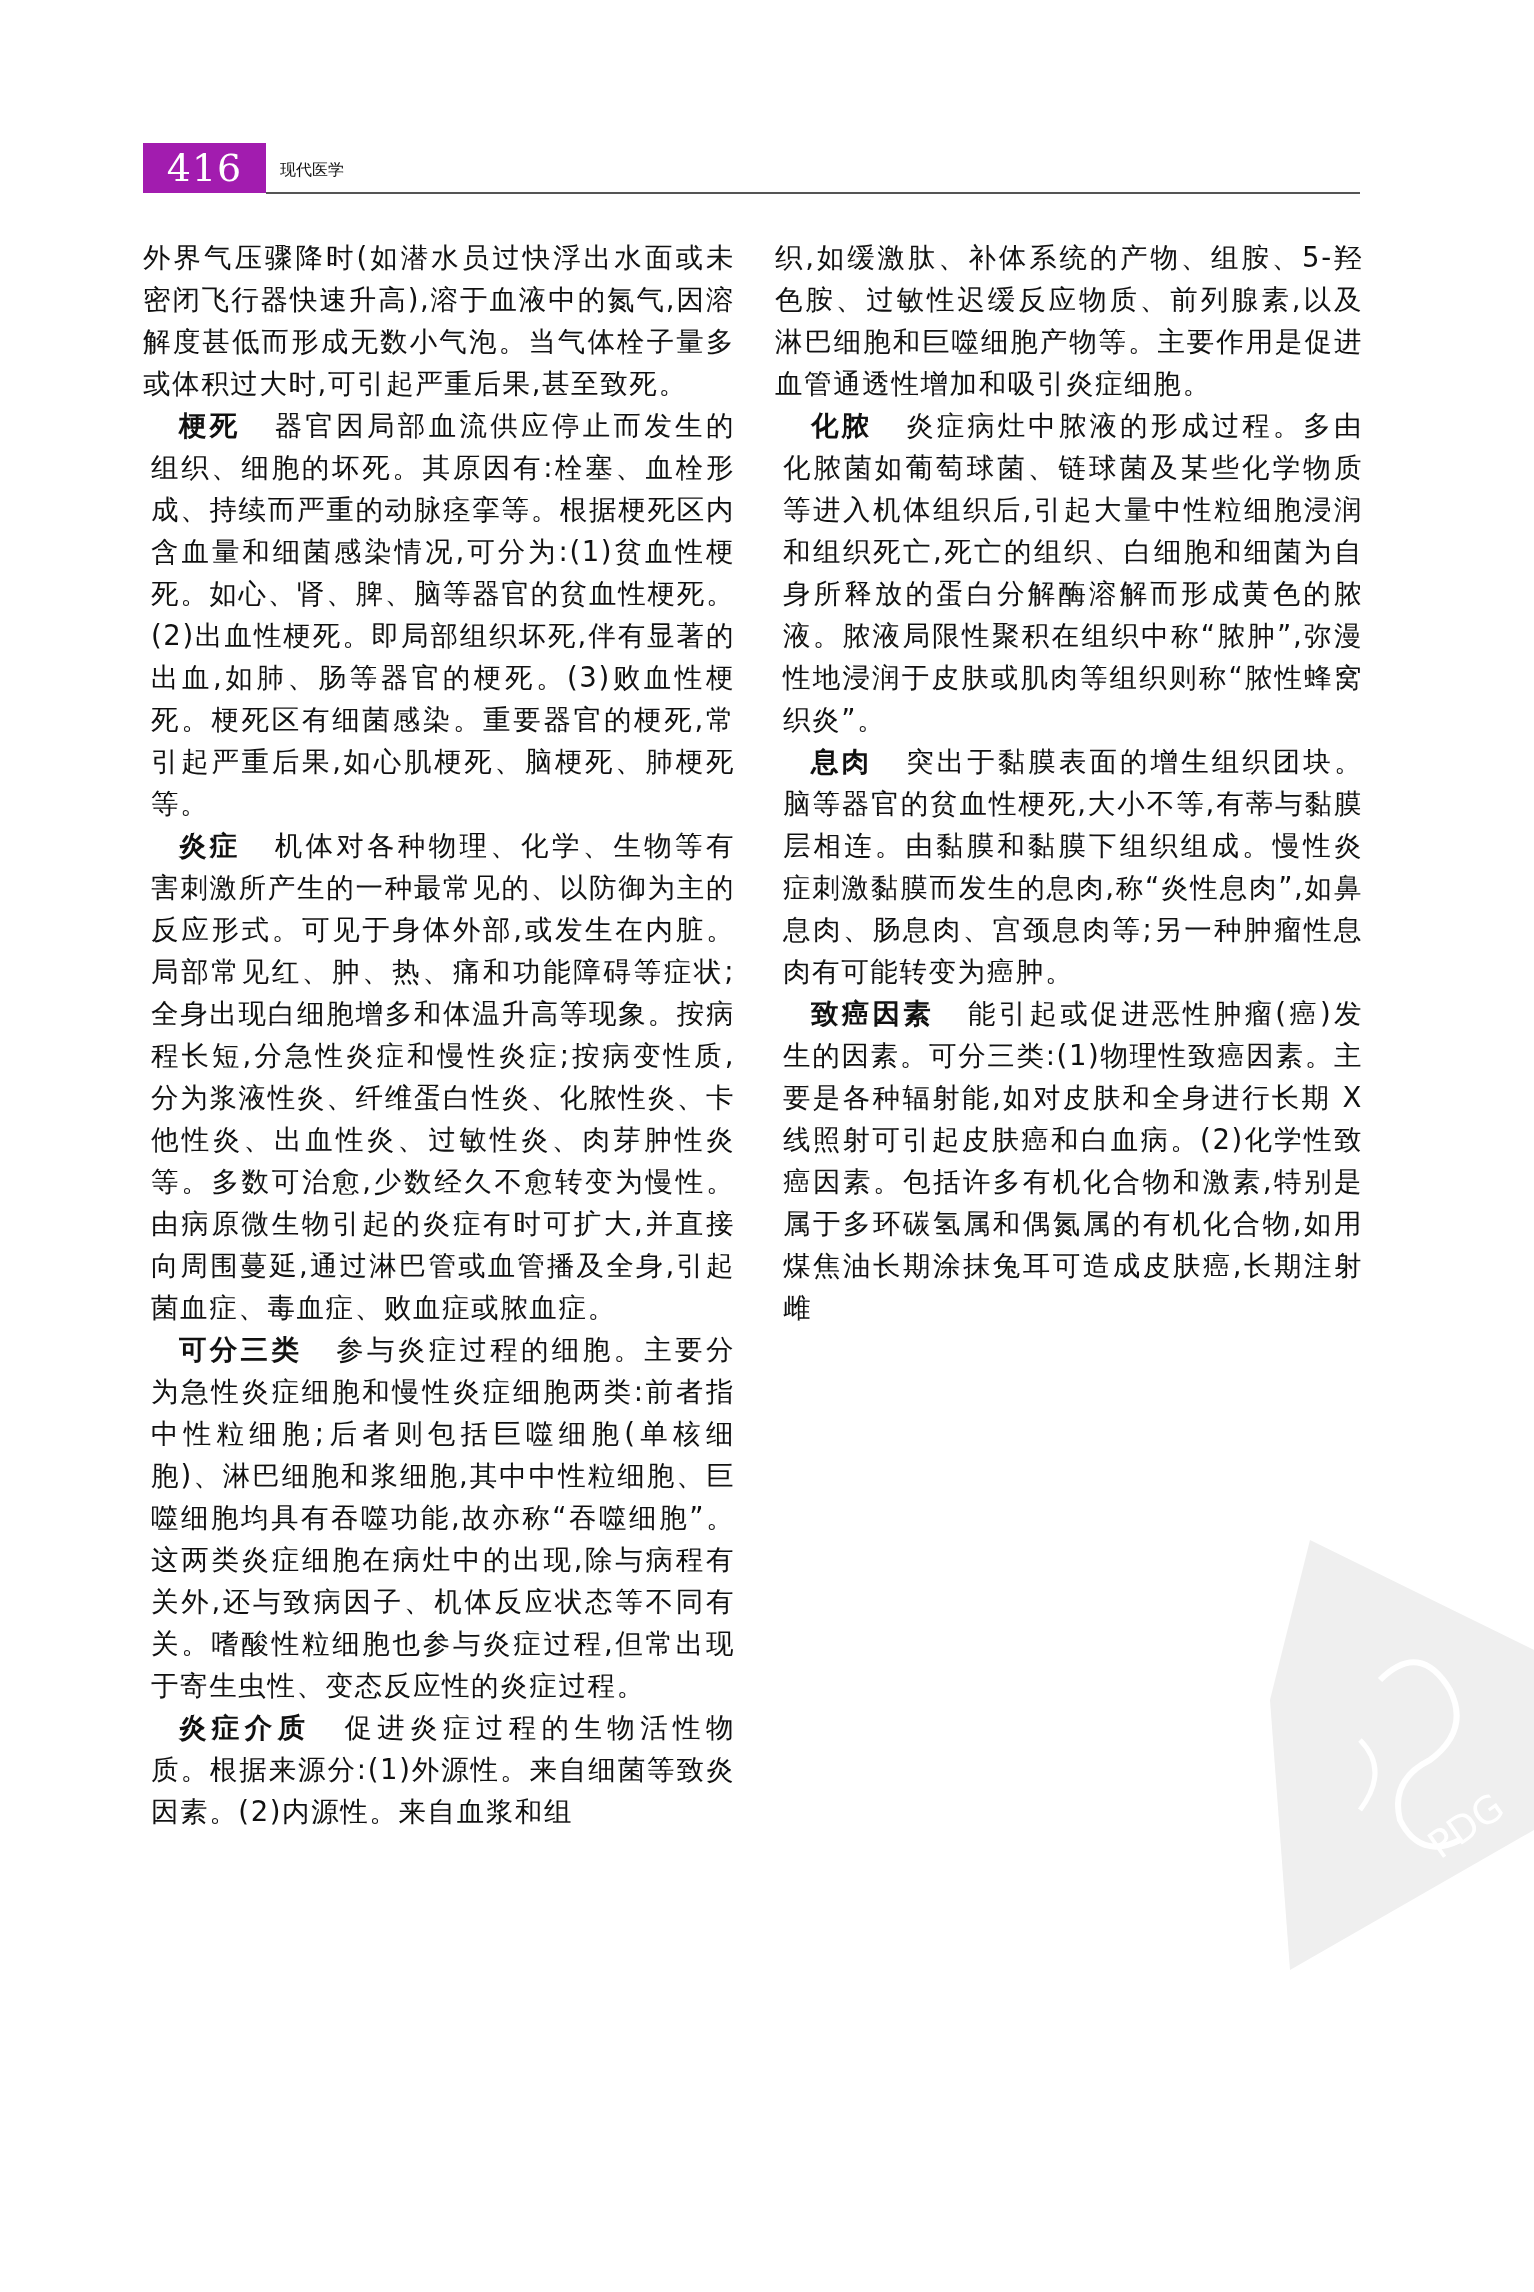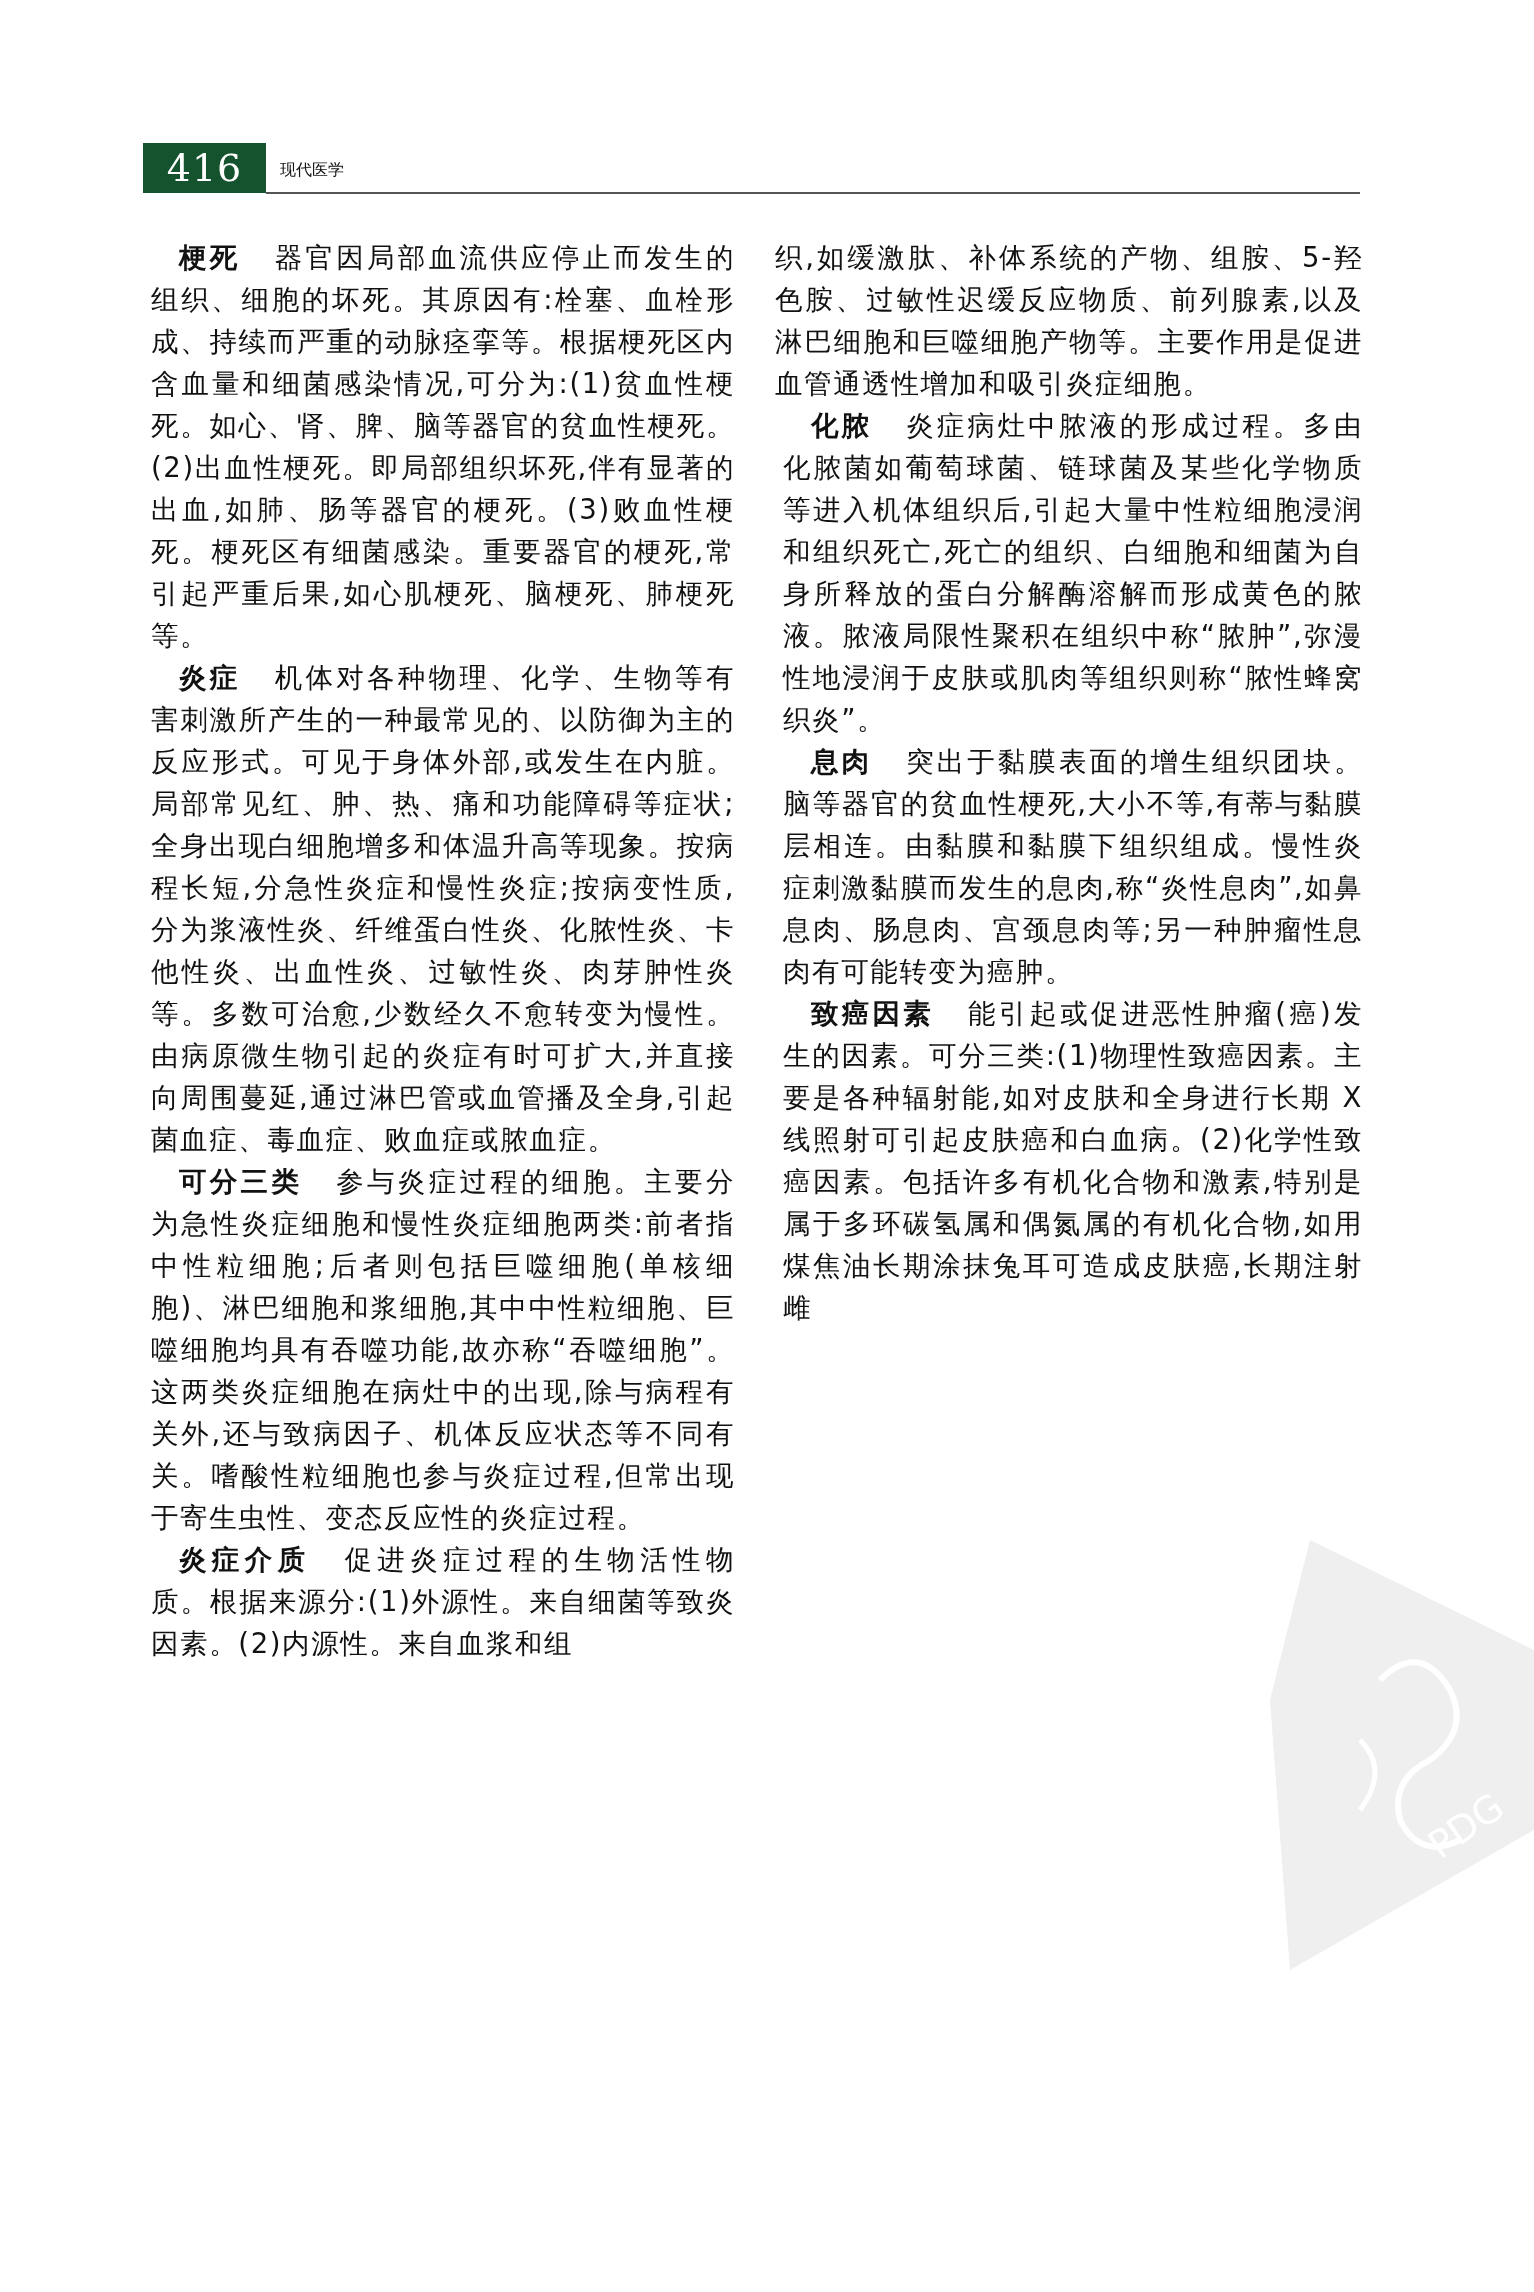--- a/index.html
+++ b/index.html
@@ -21,21 +21,21 @@
     top: 143px;
     width: 1217px;
     height: 50px;
   }
   .page-number-block {
     position: absolute;
     left: 0;
     top: 0;
     width: 123px;
     height: 50px;
-    background: #14532d;
+    background: #a21caf;
     color: #ffffff;
     font-family: "DejaVu Serif", serif;
     font-size: 38px;
     line-height: 50px;
     text-align: center;
     letter-spacing: 1px;
   }
   .book-title {
     position: absolute;
     left: 137px;
@@ -85,20 +85,21 @@
 </head>
 <body>
 
 <div class="page-header">
   <div class="page-number-block">416</div>
   <div class="book-title">现代医学</div>
   <div class="header-rule"></div>
 </div>
 
 <div class="column col-left">
+  <p class="para">外界气压骤降时(如潜水员过快浮出水面或未密闭飞行器快速升高),溶于血液中的氮气,因溶解度甚低而形成无数小气泡。当气体栓子量多或体积过大时,可引起严重后果,甚至致死。</p>
   <p class="para indent"><span class="term">梗死</span><span>器官因局部血流供应停止而发生的组织、细胞的坏死。其原因有:栓塞、血栓形成、持续而严重的动脉痉挛等。根据梗死区内含血量和细菌感染情况,可分为:(1)贫血性梗死。如心、肾、脾、脑等器官的贫血性梗死。(2)出血性梗死。即局部组织坏死,伴有显著的出血,如肺、肠等器官的梗死。(3)败血性梗死。梗死区有细菌感染。重要器官的梗死,常引起严重后果,如心肌梗死、脑梗死、肺梗死等。</span></p>
   <p class="para indent"><span class="term">炎症</span><span>机体对各种物理、化学、生物等有害刺激所产生的一种最常见的、以防御为主的反应形式。可见于身体外部,或发生在内脏。局部常见红、肿、热、痛和功能障碍等症状;全身出现白细胞增多和体温升高等现象。按病程长短,分急性炎症和慢性炎症;按病变性质,分为浆液性炎、纤维蛋白性炎、化脓性炎、卡他性炎、出血性炎、过敏性炎、肉芽肿性炎等。多数可治愈,少数经久不愈转变为慢性。由病原微生物引起的炎症有时可扩大,并直接向周围蔓延,通过淋巴管或血管播及全身,引起菌血症、毒血症、败血症或脓血症。</span></p>
   <p class="para indent"><span class="term">可分三类</span><span>参与炎症过程的细胞。主要分为急性炎症细胞和慢性炎症细胞两类:前者指中性粒细胞;后者则包括巨噬细胞(单核细胞)、淋巴细胞和浆细胞,其中中性粒细胞、巨噬细胞均具有吞噬功能,故亦称“吞噬细胞”。这两类炎症细胞在病灶中的出现,除与病程有关外,还与致病因子、机体反应状态等不同有关。嗜酸性粒细胞也参与炎症过程,但常出现于寄生虫性、变态反应性的炎症过程。</span></p>
   <p class="para indent"><span class="term">炎症介质</span><span>促进炎症过程的生物活性物质。根据来源分:(1)外源性。来自细菌等致炎因素。(2)内源性。来自血浆和组</span></p>
 </div>
 
 <div class="column col-right">
   <p class="para">织,如缓激肽、补体系统的产物、组胺、5-羟色胺、过敏性迟缓反应物质、前列腺素,以及淋巴细胞和巨噬细胞产物等。主要作用是促进血管通透性增加和吸引炎症细胞。</p>
   <p class="para indent"><span class="term">化脓</span><span>炎症病灶中脓液的形成过程。多由化脓菌如葡萄球菌、链球菌及某些化学物质等进入机体组织后,引起大量中性粒细胞浸润和组织死亡,死亡的组织、白细胞和细菌为自身所释放的蛋白分解酶溶解而形成黄色的脓液。脓液局限性聚积在组织中称“脓肿”,弥漫性地浸润于皮肤或肌肉等组织则称“脓性蜂窝织炎”。</span></p>
   <p class="para indent"><span class="term">息肉</span><span>突出于黏膜表面的增生组织团块。脑等器官的贫血性梗死,大小不等,有蒂与黏膜层相连。由黏膜和黏膜下组织组成。慢性炎症刺激黏膜而发生的息肉,称“炎性息肉”,如鼻息肉、肠息肉、宫颈息肉等;另一种肿瘤性息肉有可能转变为癌肿。</span></p>

